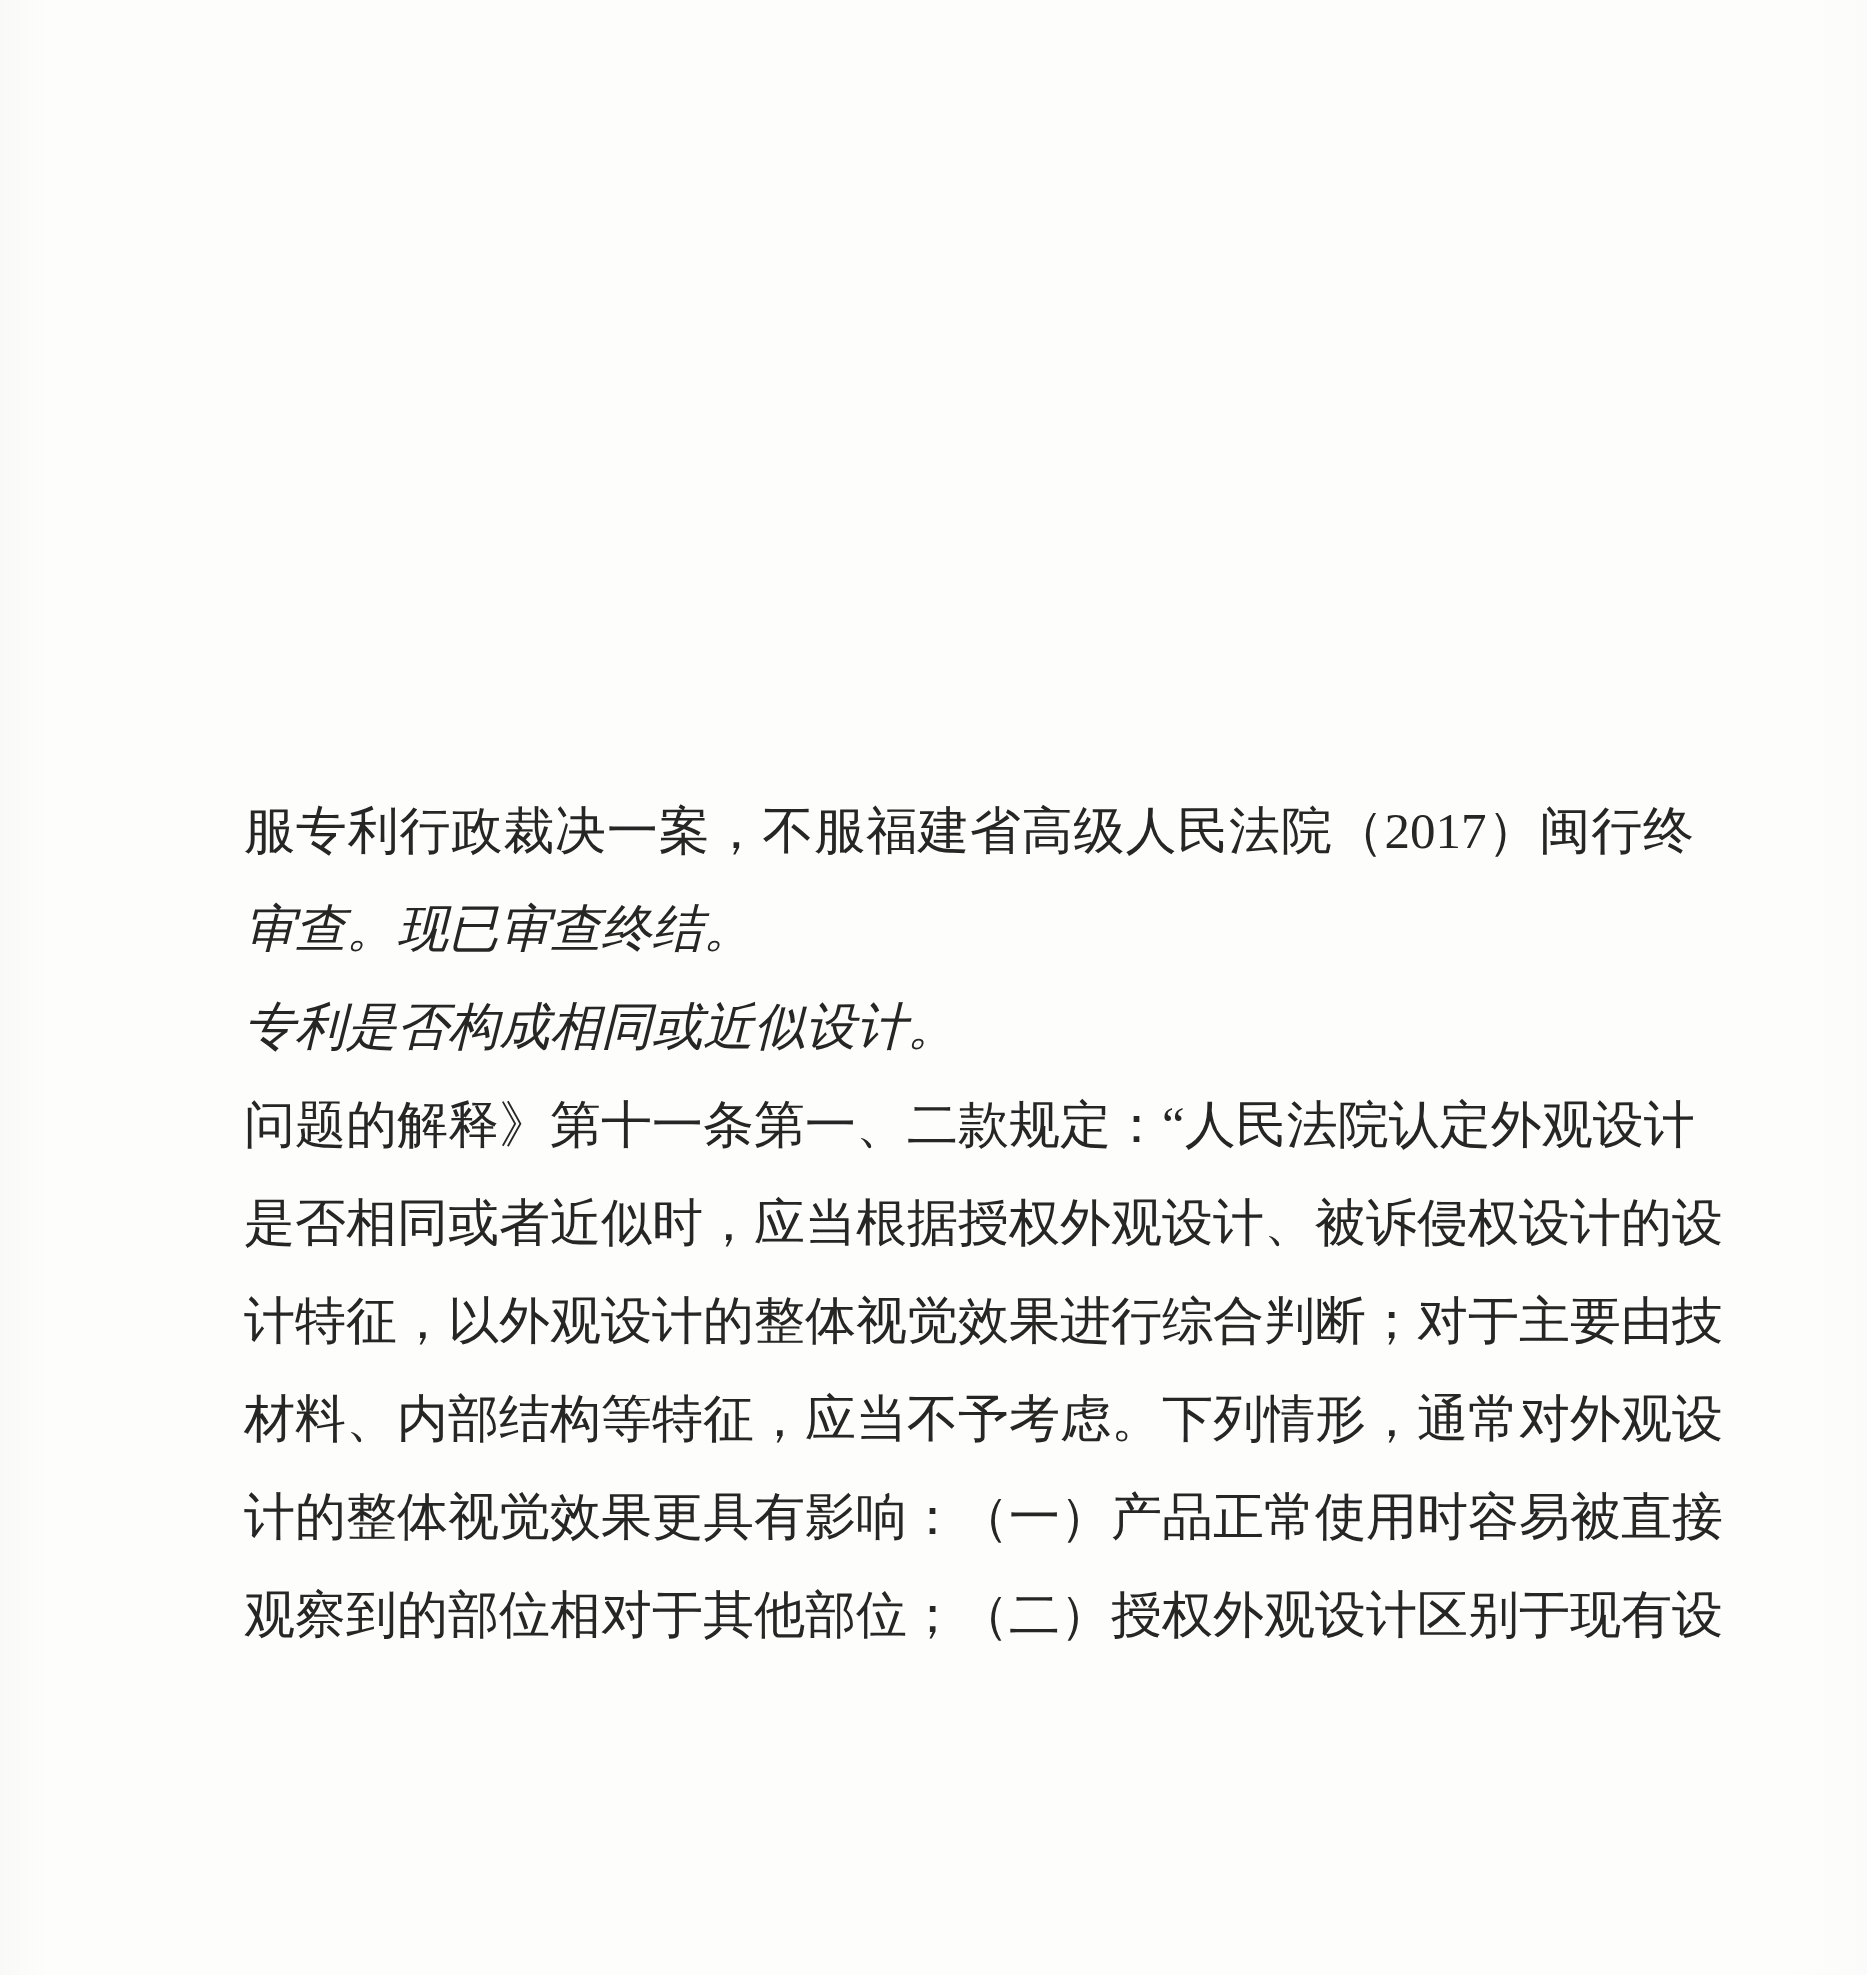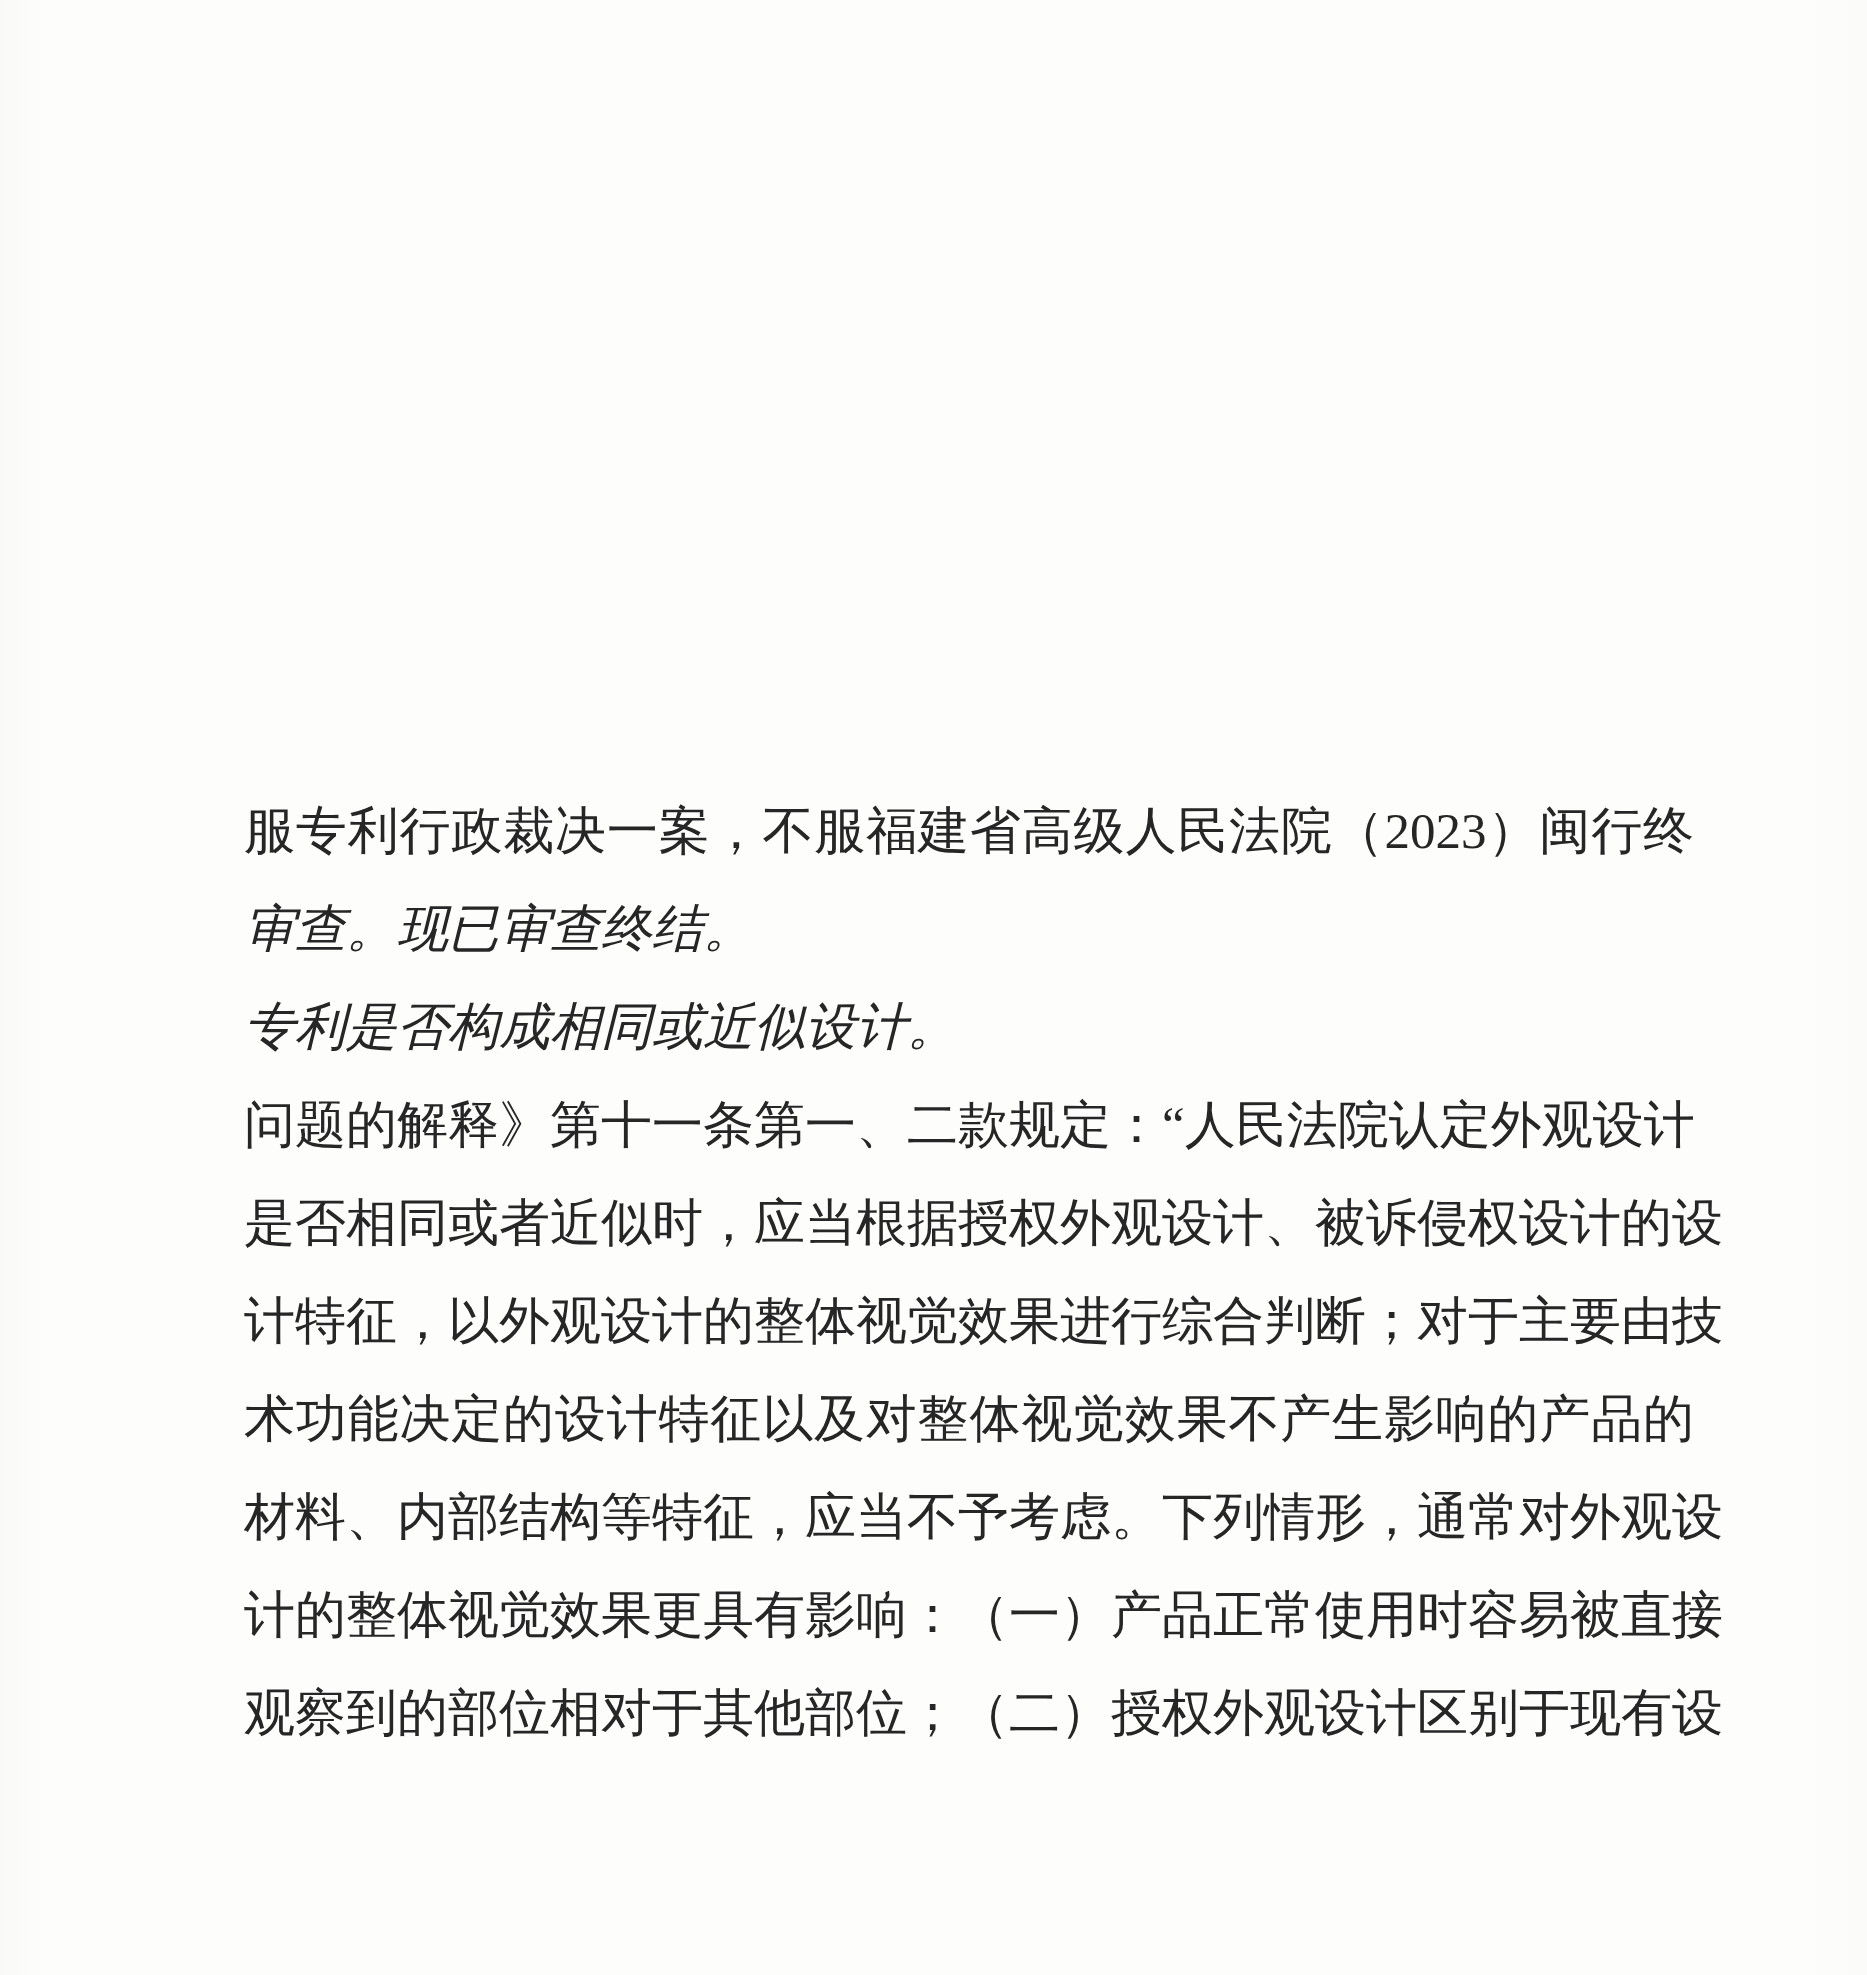--- a/index.html
+++ b/index.html
@@ -48,33 +48,32 @@
   }
 </style>
 </head>
 <body>
 
 <div class="page">
 
   <div class="text-block">
 
     <div>
-      <div class="line">服专利行政裁决一案，不服福建省高级人民法院（2023）闽行终</div>
+      <div class="line">服专利行政裁决一案，不服福建省高级人民法院（2017）闽行终</div>
       <div class="line short">审查。现已审查终结。</div>
     </div>
 
     <div>
       <div class="line short">专利是否构成相同或近似设计。</div>
     </div>
 
     <div>
       <div class="line">问题的解释》第十一条第一、二款规定：“人民法院认定外观设计</div>
       <div class="line">是否相同或者近似时，应当根据授权外观设计、被诉侵权设计的设</div>
       <div class="line">计特征，以外观设计的整体视觉效果进行综合判断；对于主要由技</div>
-      <div class="line">术功能决定的设计特征以及对整体视觉效果不产生影响的产品的</div>
       <div class="line">材料、内部结构等特征，应当不予考虑。下列情形，通常对外观设</div>
       <div class="line">计的整体视觉效果更具有影响：（一）产品正常使用时容易被直接</div>
       <div class="line">观察到的部位相对于其他部位；（二）授权外观设计区别于现有设</div>
 
     </div>
 
   </div>
 
 </div>
 

